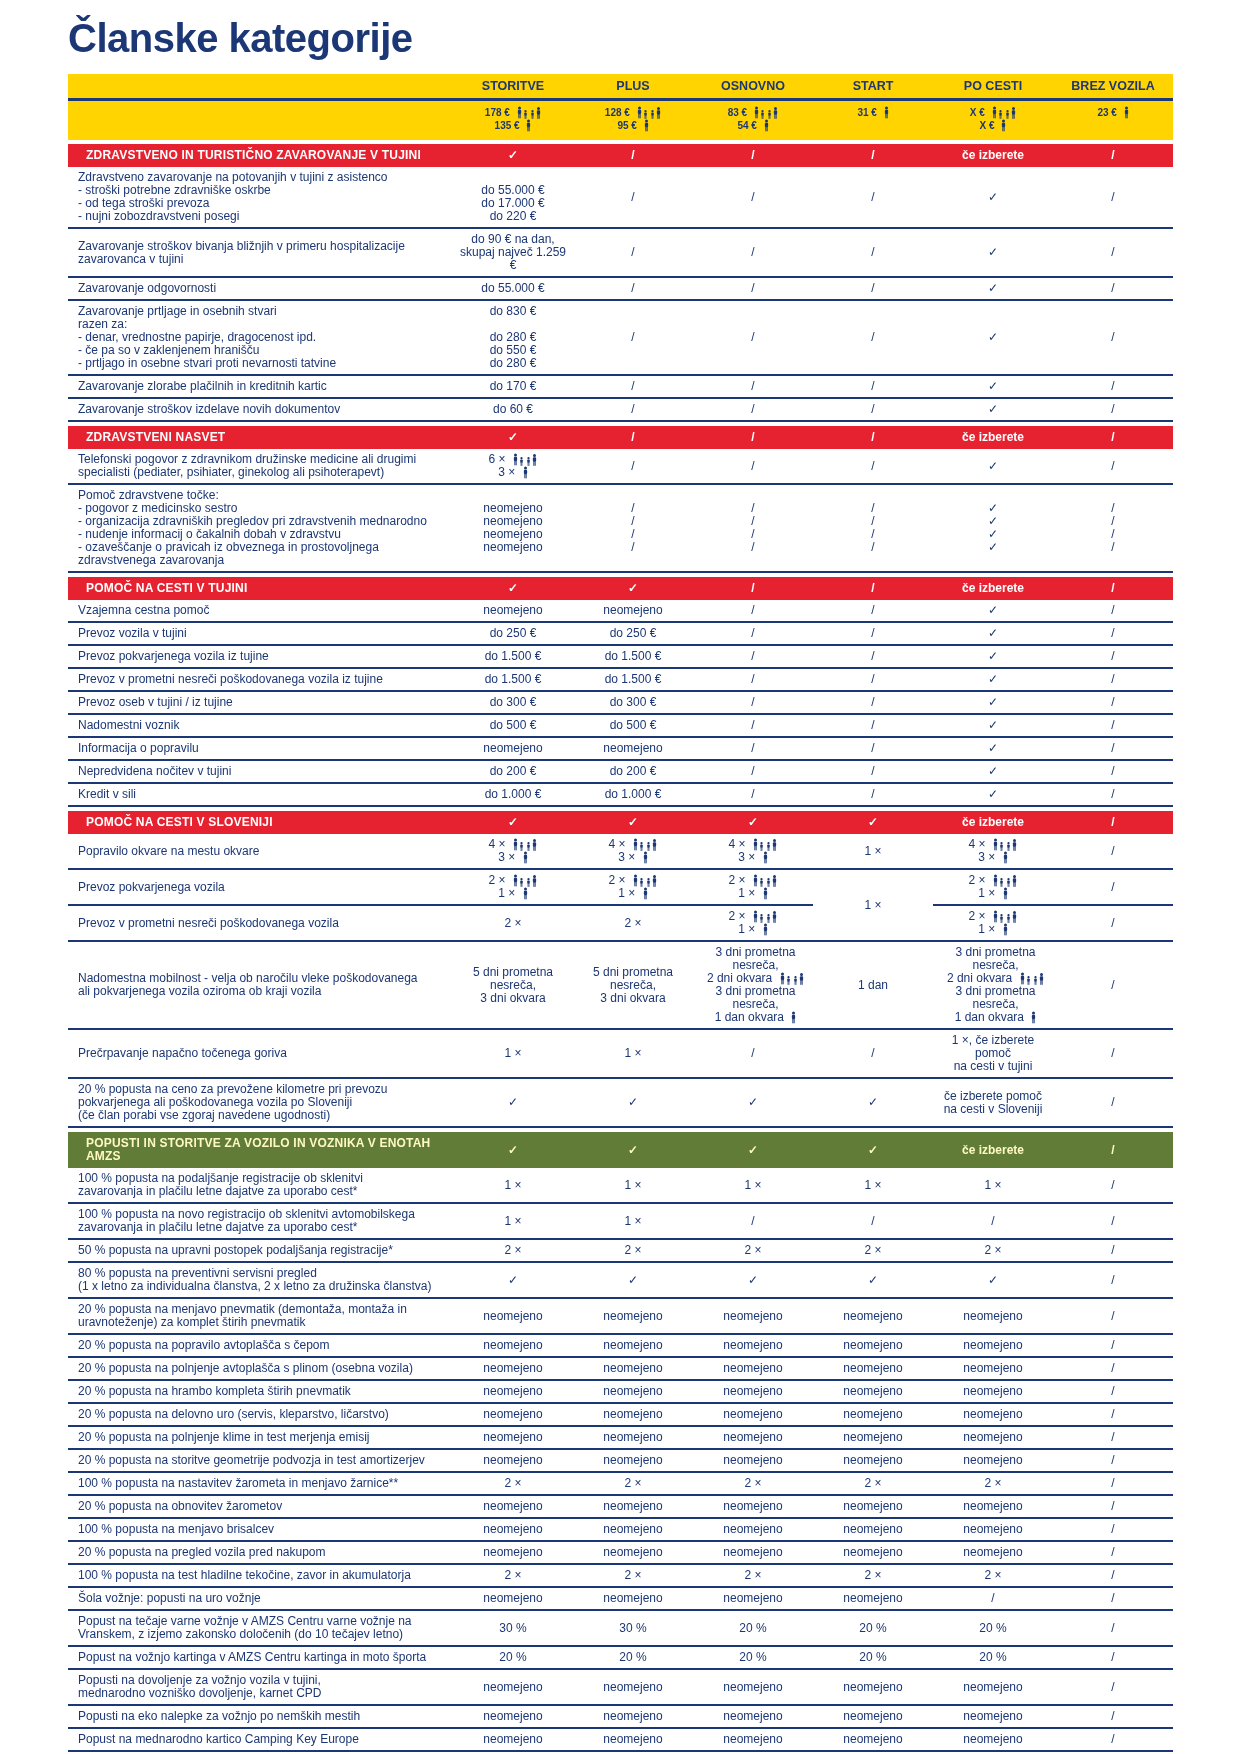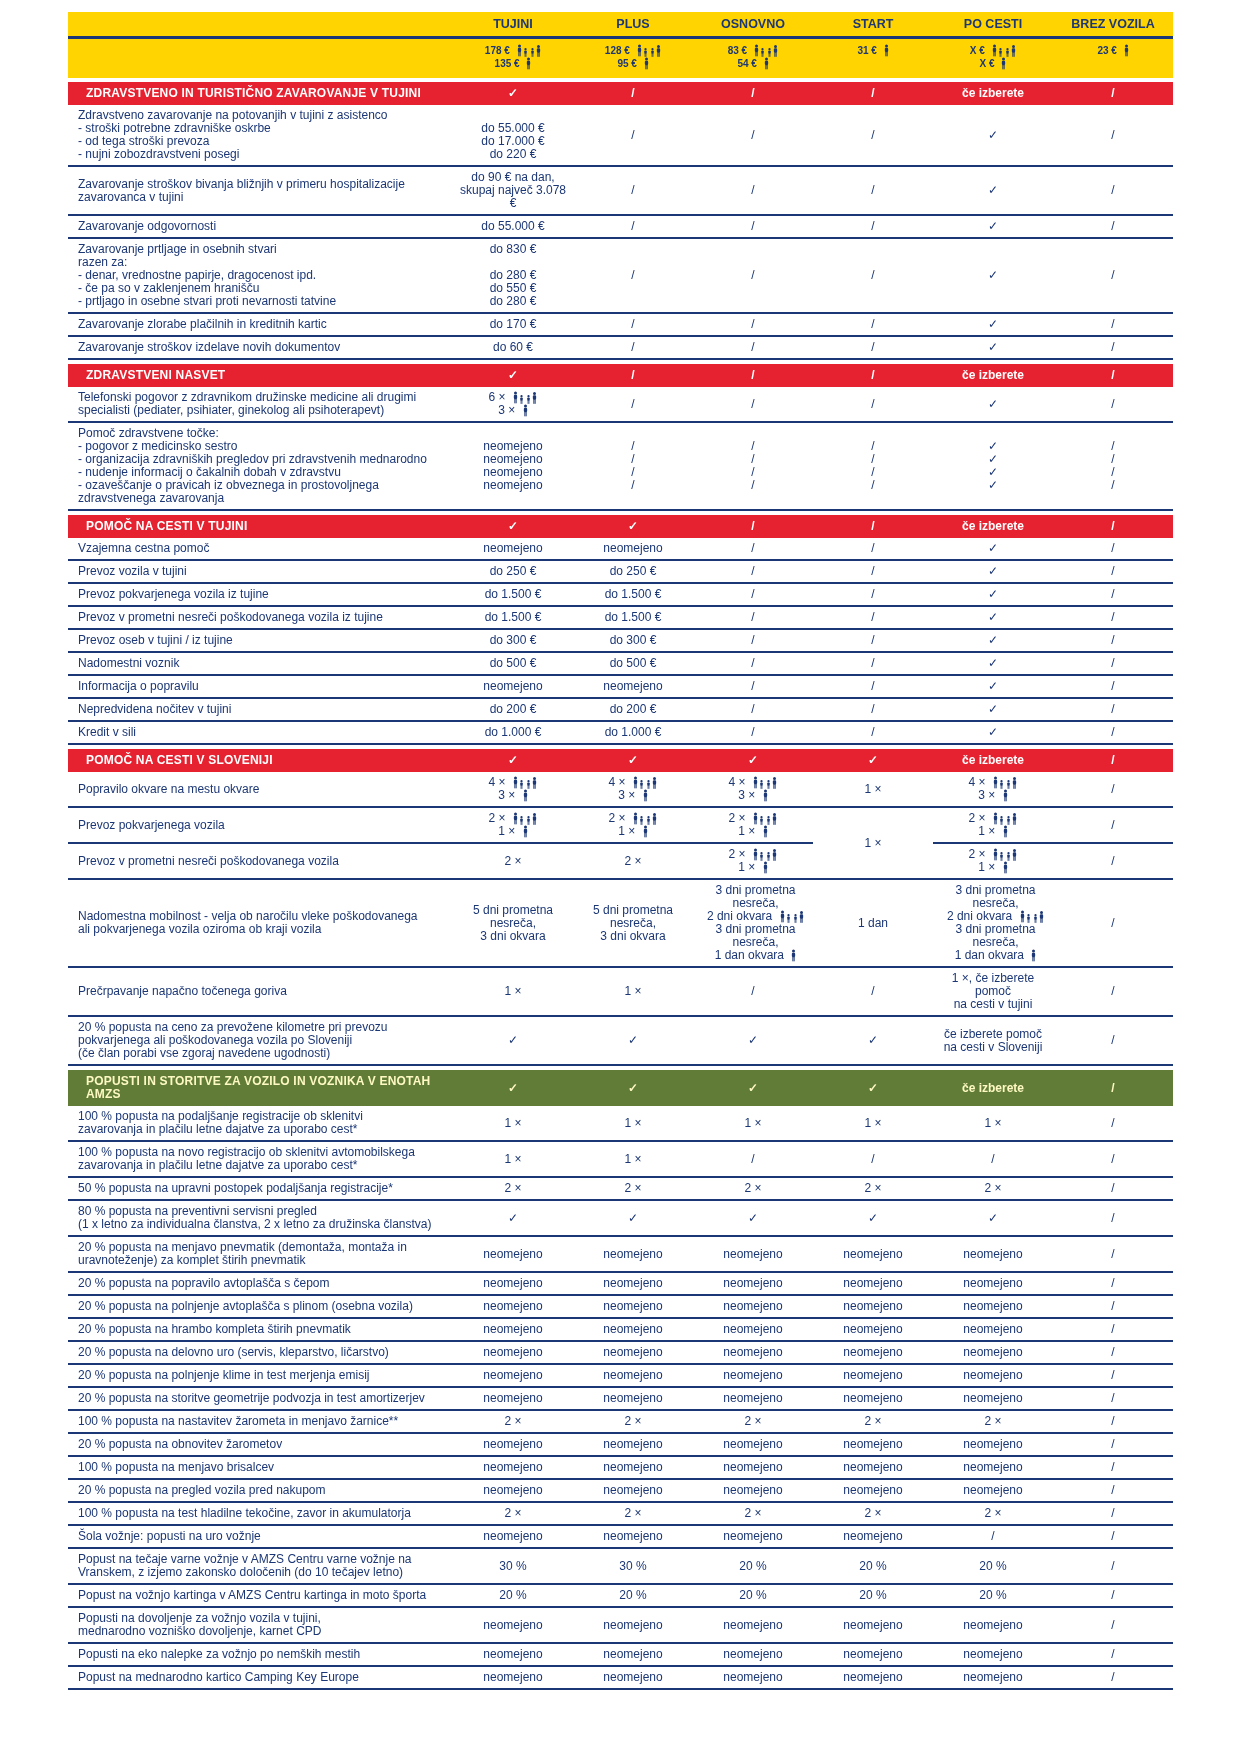--- a/index.html
+++ b/index.html
@@ -27,34 +27,35 @@
   .line{min-height:13px;}
   .sym{font-size:12px;}
   .pic{display:inline-flex;align-items:flex-end;gap:1.5px;vertical-align:-3px;margin-left:4px;}
   .pic svg{fill:var(--navy);display:block;}
   b{font-weight:normal;}
 </style>
 </head>
 <body>
 
 <div class="page">
+  <h1>Članske kategorije</h1>
   <table>
     <colgroup>
       <col style="width:385px">
         <col style="width:120px">
         <col style="width:120px">
       <col style="width:120px">
         <col style="width:120px">
         <col style="width:120px">
         <col style="width:120px">
     </colgroup>
     <tbody id="table-body">
         <tr class="colnames">
           <td class="lbl"></td>
-          <td>TUJINI</td>
+          <td>STORITVE</td>
           <td>PLUS</td>
           <td>OSNOVNO</td>
           <td>START</td>
           <td>PO CESTI</td>
           <td>BREZ VOZILA</td>
         </tr>
         <tr class="prices">
           <td class="lbl"></td>
           <td>
             <div class="line">178 € <span class="pic">
@@ -259,21 +260,21 @@
             <div class="line"><span class="sym">/</span></div>
           </td>
         </tr>
         <tr>
           <td class="lbl">
             <div class="line">Zavarovanje stroškov bivanja bližnjih v primeru hospitalizacije</div>
             <div class="line">zavarovanca v tujini</div>
           </td>
           <td>
             <div class="line">do 90 € na dan,</div>
-            <div class="line">skupaj največ 3.078 €</div>
+            <div class="line">skupaj največ 1.259 €</div>
           </td>
           <td>
             <div class="line"><span class="sym">/</span></div>
           </td>
           <td>
             <div class="line"><span class="sym">/</span></div>
           </td>
           <td>
             <div class="line"><span class="sym">/</span></div>
           </td>

